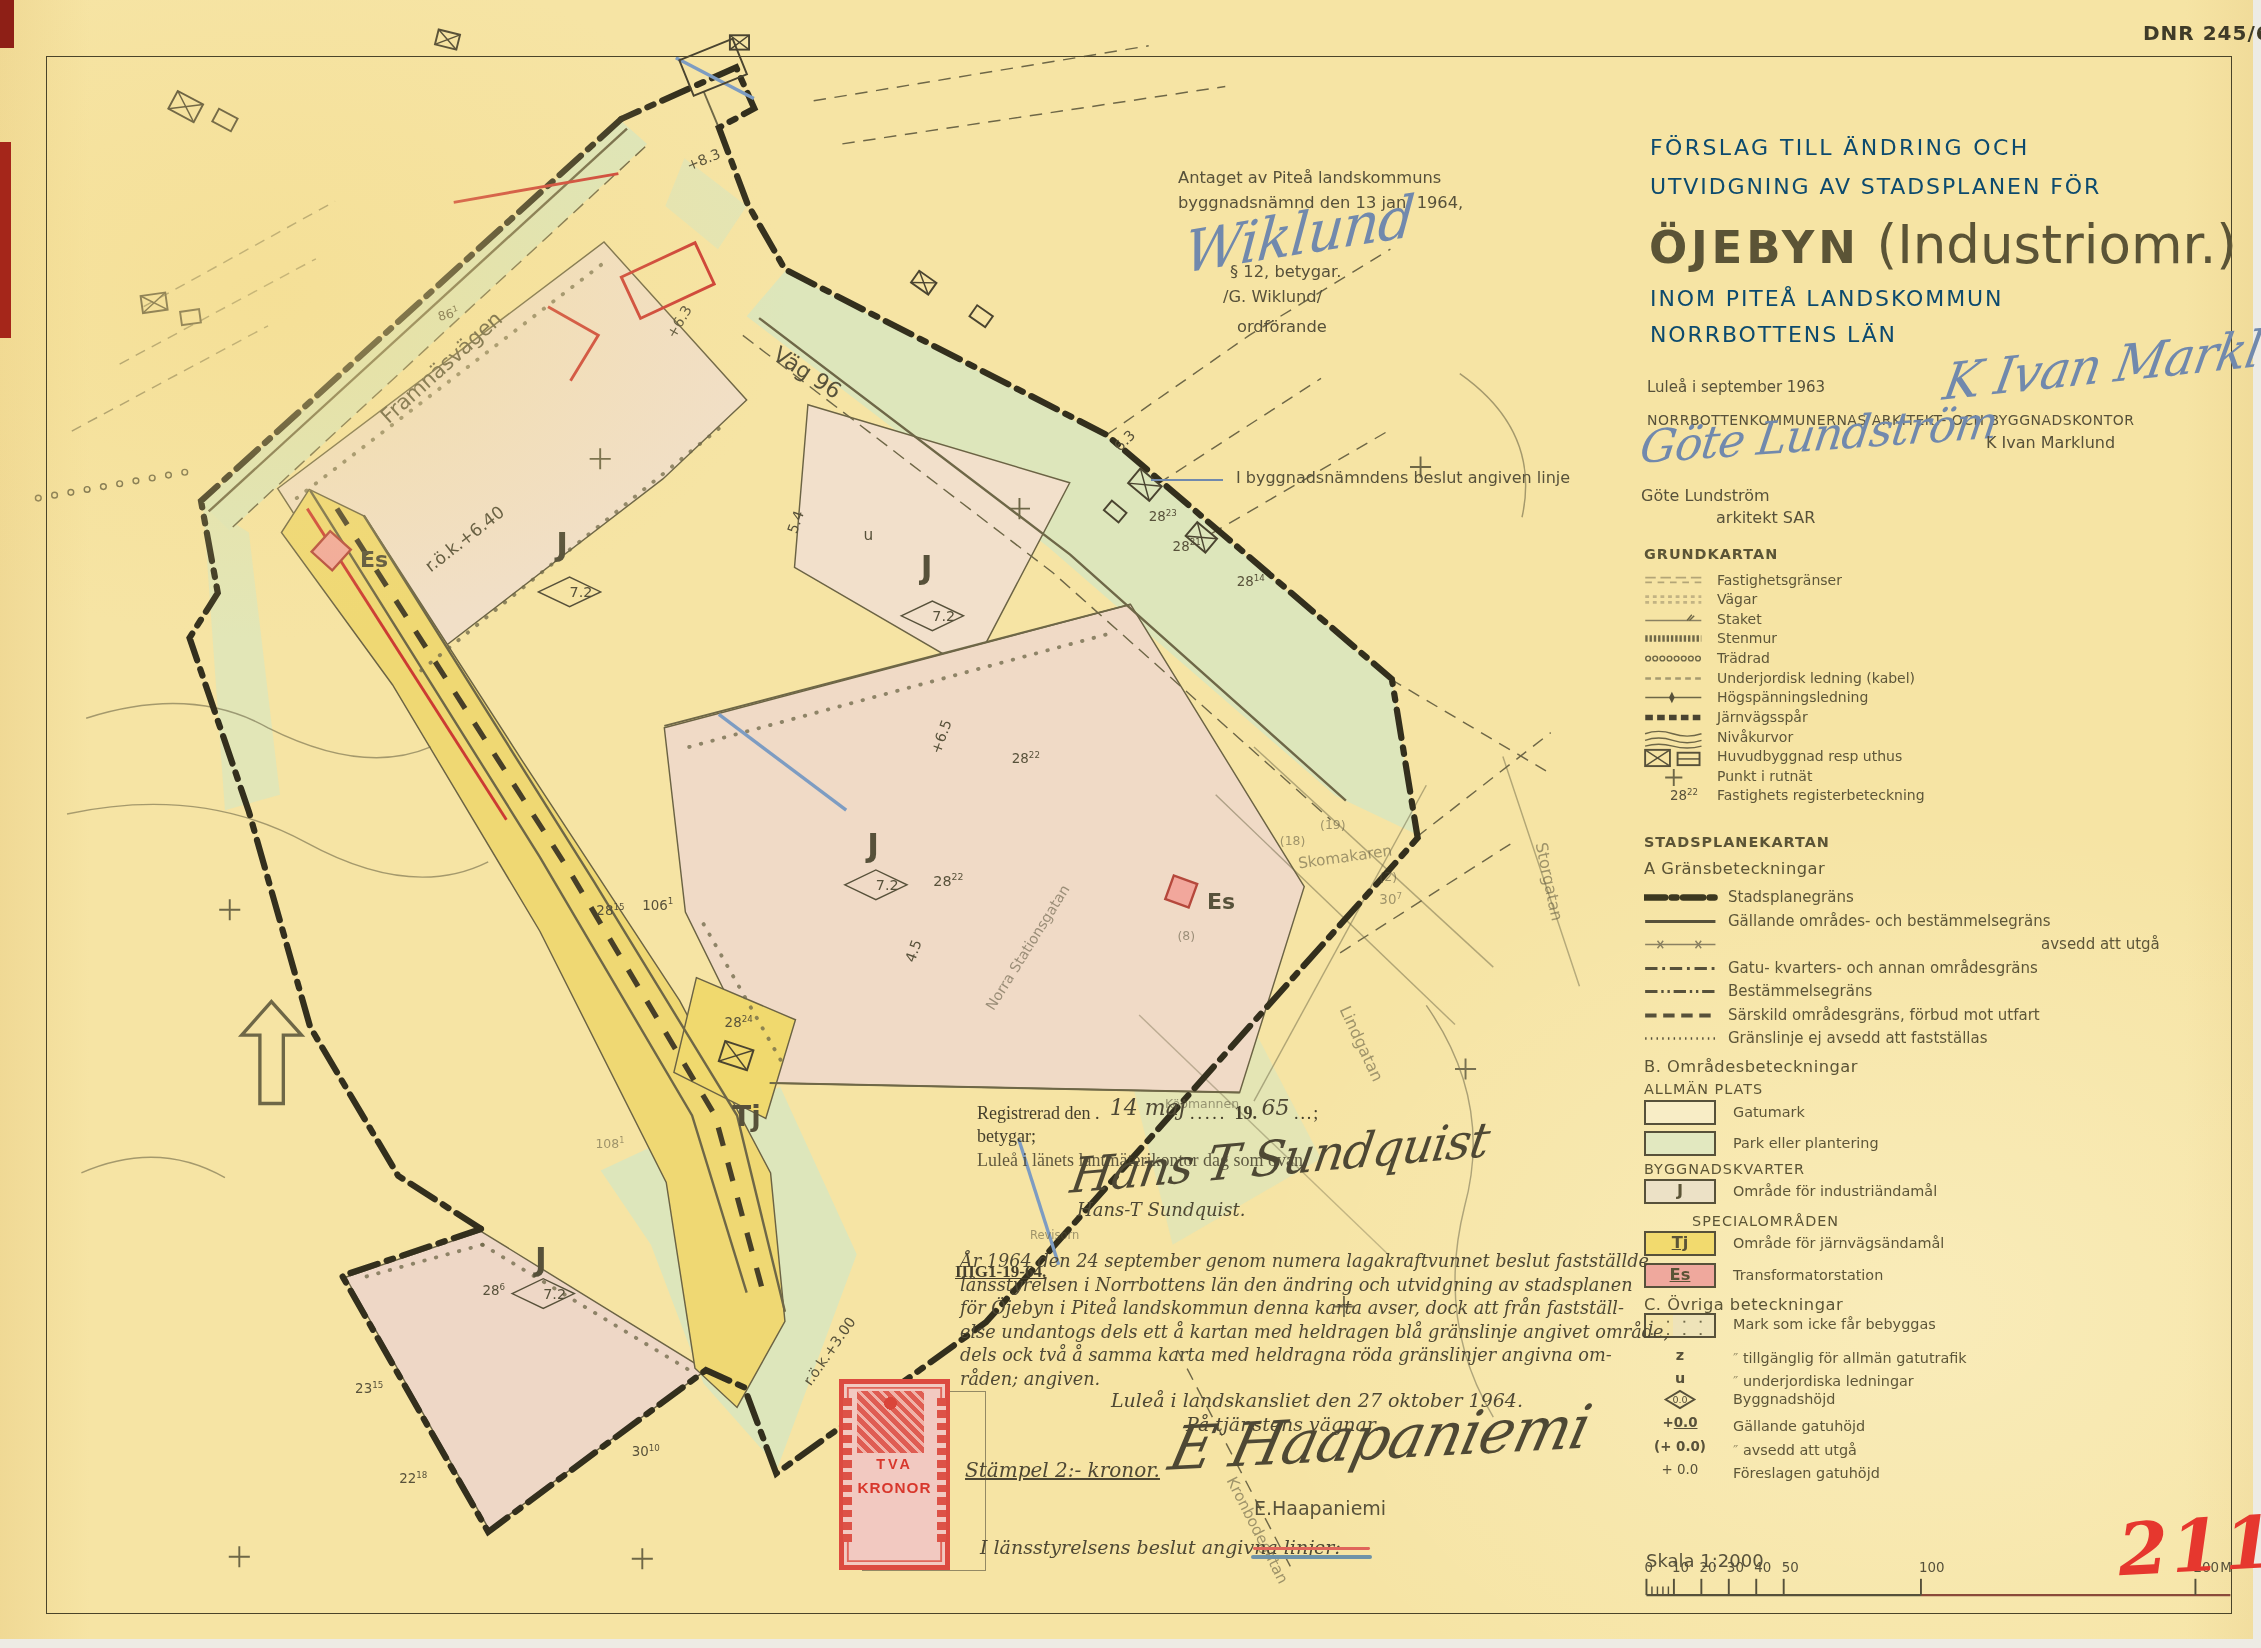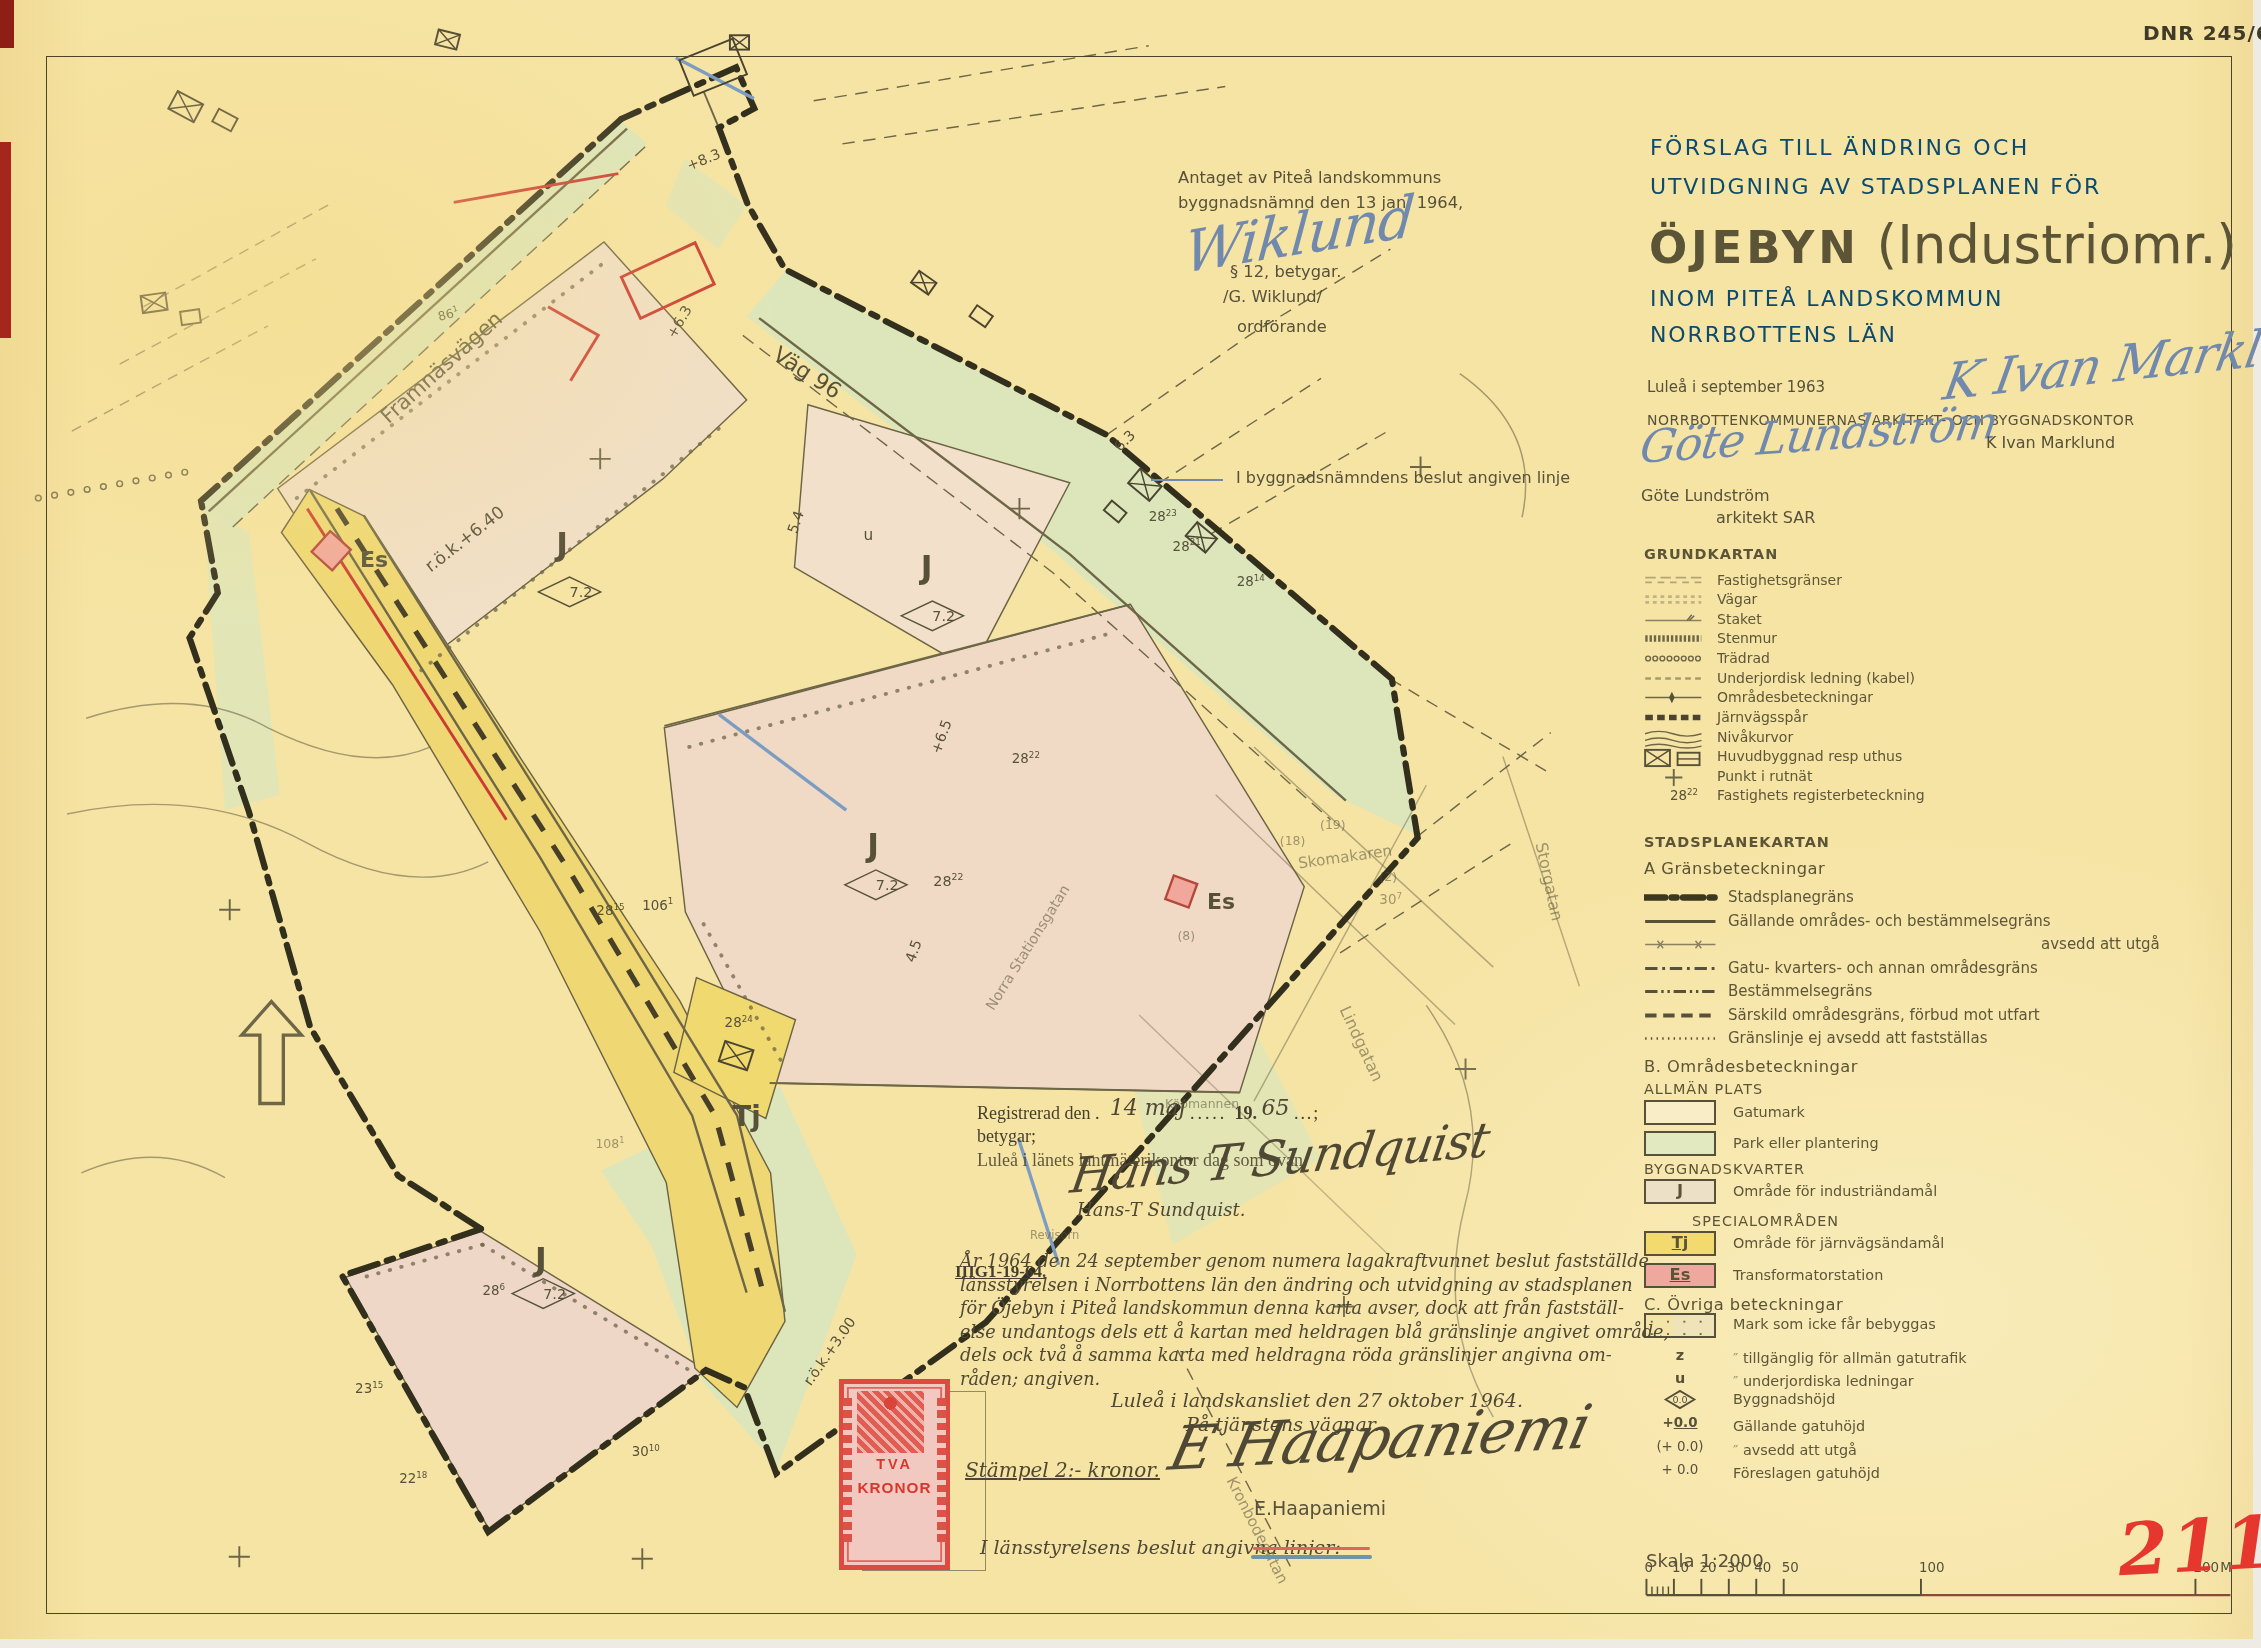--- a/index.html
+++ b/index.html
@@ -360,21 +360,21 @@
       <span class="leg-sym"><svg width="60" height="19" viewBox="0 0 125 40">
           <line x1="2" y1="20" x2="120" y2="20" stroke="#a59a70" stroke-width="5" stroke-dasharray="12 9"></line>
         </svg></span>
       <span class="leg-label">Underjordisk ledning (kabel)</span>
     </div>
     <div class="leg-row" style="top: 688px;">
       <span class="leg-sym"><svg width="60" height="19" viewBox="0 0 125 40">
           <line x1="2" y1="20" x2="120" y2="20" stroke="#6e6747" stroke-width="3"></line>
           <path d="M58,8 L64,20 L58,32 L52,20 Z" fill="#57513a"></path>
         </svg></span>
-      <span class="leg-label">Områdesbeteckningar</span>
+      <span class="leg-label">Högspänningsledning</span>
     </div>
     <div class="leg-row" style="top: 708px;">
       <span class="leg-sym"><svg width="60" height="19" viewBox="0 0 125 40">
           <line x1="2" y1="20" x2="120" y2="20" stroke="#4a4430" stroke-width="12" stroke-dasharray="16 9"></line>
         </svg></span>
       <span class="leg-label">Järnvägsspår</span>
     </div>
     <div class="leg-row" style="top: 728px;">
       <span class="leg-sym"><svg width="60" height="22" viewBox="0 0 125 46">
           <path d="M2,12 Q30,2 60,12 T120,12" fill="none" stroke="#6e6747" stroke-width="3"></path>
@@ -505,21 +505,21 @@
       <span class="legbox-label" style="top:2.9px;">Byggnadshöjd</span>
     </div>
     <div class="leg-row" style="top: 1415px; height: 28px;">
       <span class="leg-sym" style="width:72px;height:27px;">
         <span class="csym" style="top:0;font-size:13.4px;">+<span style="text-decoration:underline;">0.0</span></span>
       </span>
       <span class="legbox-label" style="top:2.9px;">Gällande gatuhöjd</span>
     </div>
     <div class="leg-row" style="top: 1439px; height: 28px;">
       <span class="leg-sym" style="width:72px;height:27px;">
-        <span class="csym" style="top:0;font-size:13.4px;font-weight:400;">(+ 0.0)</span>
+        <span class="csym" style="top:0;font-size:13.4px;font-weight:700;">(+ 0.0)</span>
       </span>
       <span class="legbox-label ditto" style="top:2.9px;">avsedd att utgå</span>
     </div>
     <div class="leg-row" style="top: 1462px; height: 28px;">
       <span class="leg-sym" style="width:72px;height:27px;">
         <span class="csym" style="top:0;font-size:13.4px;font-weight:400;">+ 0.0</span>
       </span>
       <span class="legbox-label" style="top:2.9px;">Föreslagen gatuhöjd</span>
     </div>
   </div>

